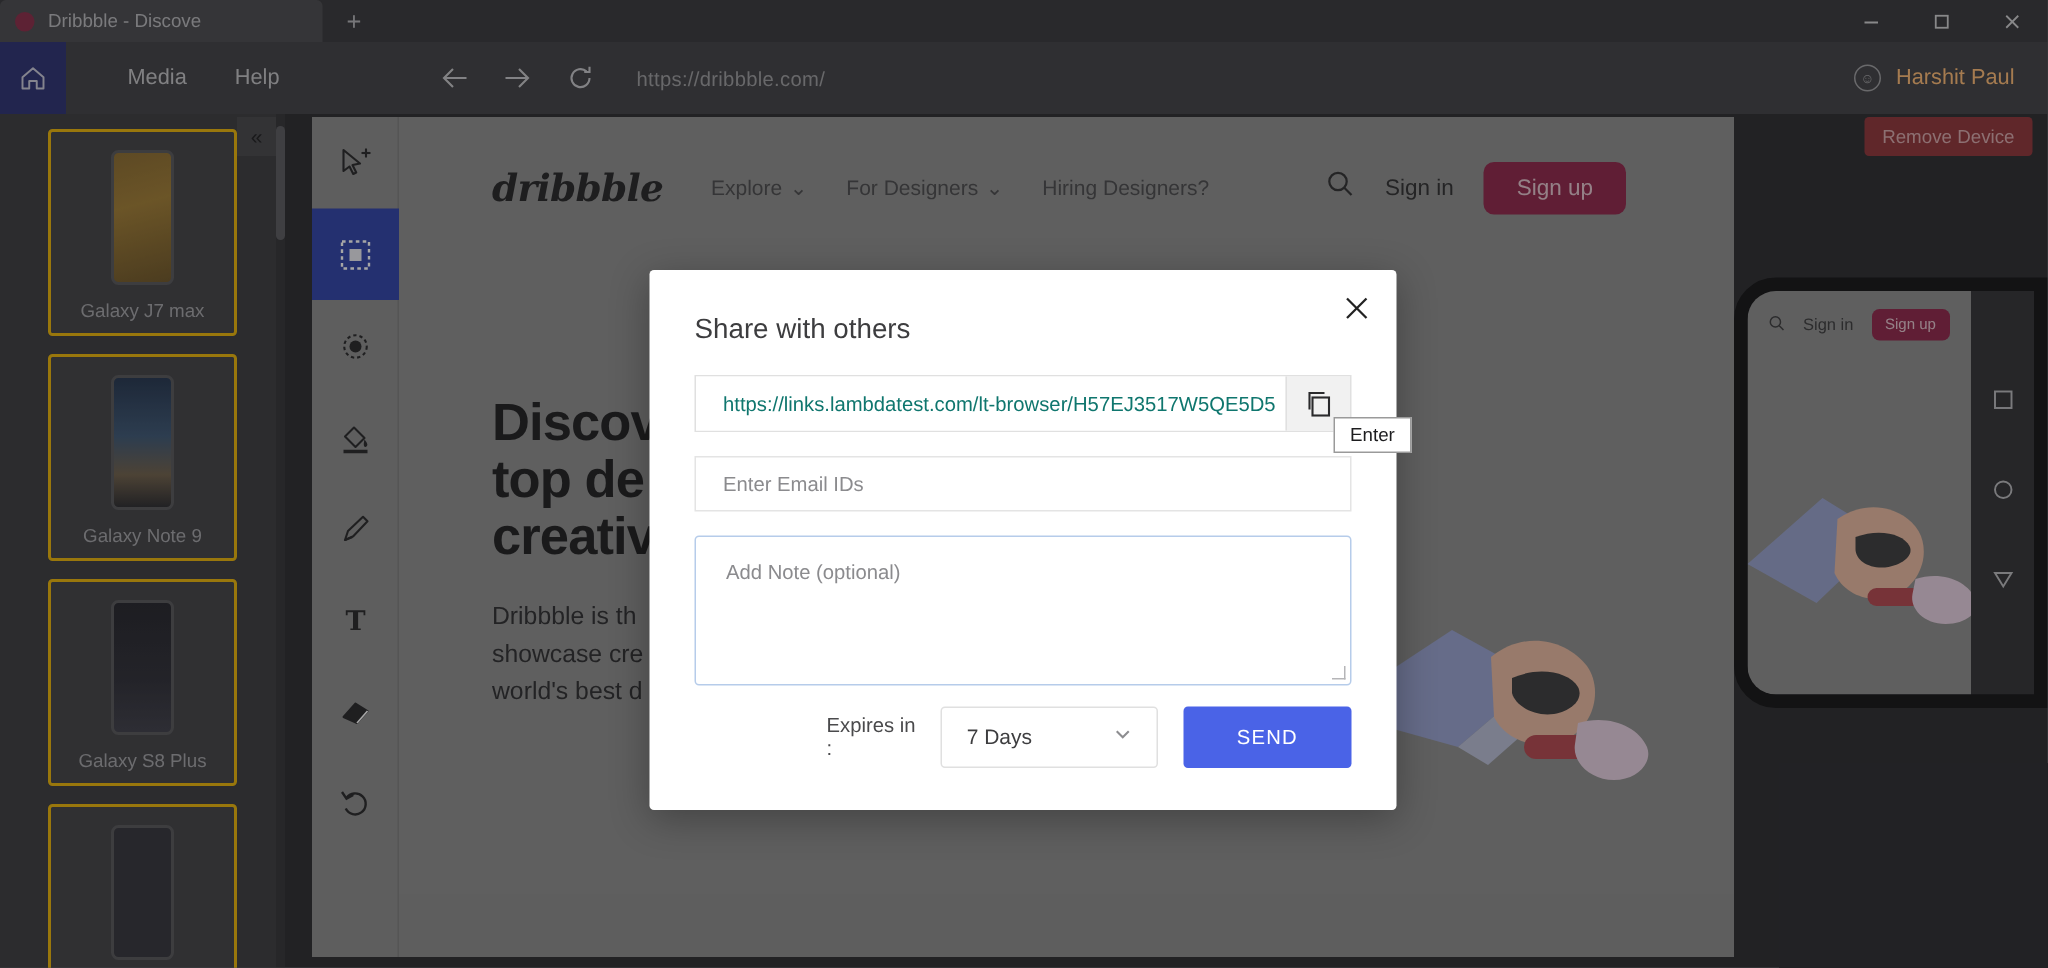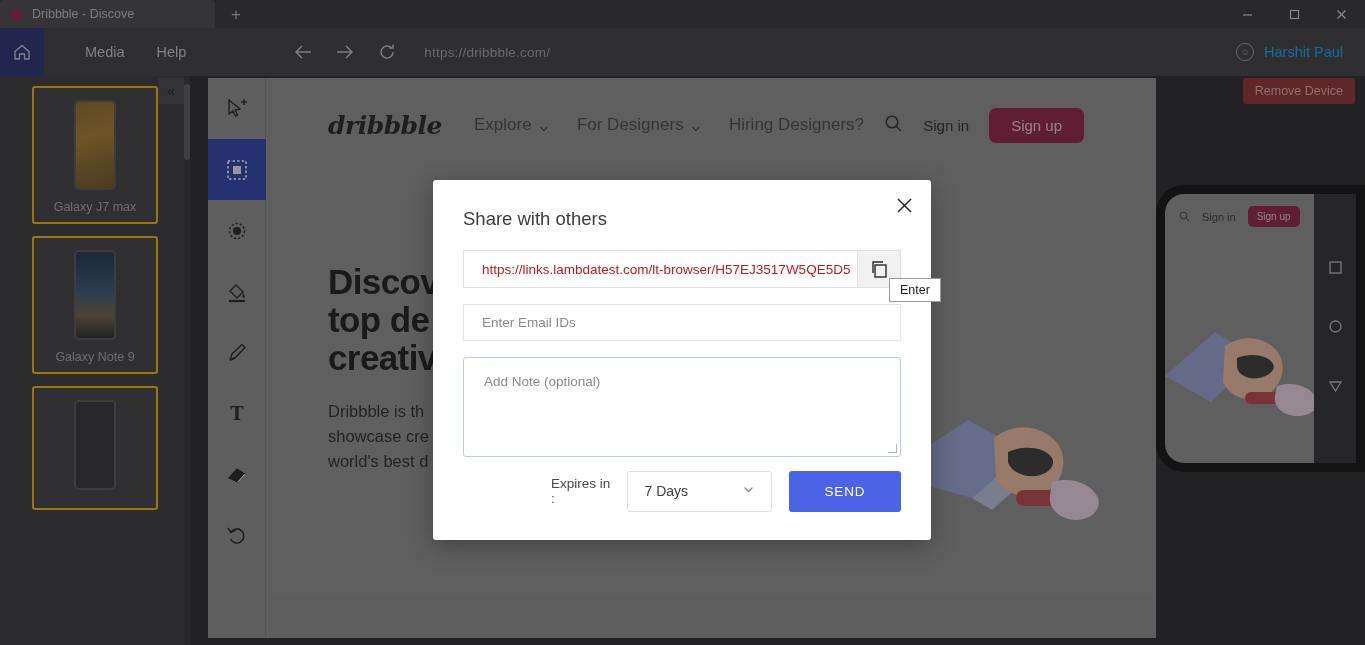--- a/index.html
+++ b/index.html
@@ -54,21 +54,21 @@
   }
   .userarea {
     position: absolute; right: 22px; top: 0; height: 48px;
     display: flex; align-items: center; gap: 10px;
   }
   .avatar {
     width: 18px; height: 18px; border-radius: 50%;
     border: 1.4px solid #9d9da1; display: flex; align-items: center; justify-content: center;
     color: #9d9da1; font-size: 9px;
   }
-  .username { font-size: 14.5px; color: #0ea5e9; }
+  .username { font-size: 14.5px; color: #fdba74; }
   .remove-device {
     position: absolute; right: 10px; top: 78px;
     background: #8f3238; color: #d6a8ab; font-size: 12.5px;
     padding: 6px 12px; border-radius: 3px; white-space: nowrap;
   }
 
   
   .sidebar {
     position: absolute; left: 0; top: 76px; width: 190px; height: 569px;
     background: #3a3a3e; padding-top: 10px;
@@ -120,21 +120,21 @@
   }
   .dribbble-header {
     position: absolute; left: 0; top: 18px; width: 100%; height: 58px;
     display: flex; align-items: center; padding-left: 62px;
   }
   .dribbble-logo {
     font-family: "DejaVu Serif", serif; font-style: italic; font-weight: bold;
     font-size: 25px; color: #242426; letter-spacing: -.5px;
   }
   .dnav { display: flex; align-items: center; gap: 26px; margin-left: 32px; }
-  .dnav-item { font-size: 17px; color: #4a4a4c; display: flex; align-items: center; gap: 5px; }
+  .dnav-item { font-size: 14px; color: #4a4a4c; display: flex; align-items: center; gap: 5px; }
   .dnav-right { position: absolute; right: 72px; display: flex; align-items: center; gap: 20px; }
   .signin { font-size: 15px; color: #2e2e30; }
   .signup {
     background: #8e2449; color: #e3c3cd; font-size: 15px;
     padding: 9px 22px; border-radius: 7px;
   }
   .hero {
     position: absolute; left: 62px; top: 185px; width: 340px;
   }
   .hero h1 {
@@ -185,21 +185,21 @@
   .modal-title {
     position: absolute; left: 30px; top: 28px;
     font-size: 18.5px; color: #3d3d3f;
   }
   .field-row {
     position: absolute; left: 30px; top: 70px; width: 438px; height: 38px;
     display: flex; border: 1px solid #e0e0e0;
   }
   .link-input {
     flex: 1; border: none; outline: none; padding: 0 18px;
-    font-size: 13.5px; color: #b91c1c; font-family: "Liberation Sans", sans-serif;
+    font-size: 13.5px; color: #0f766e; font-family: "Liberation Sans", sans-serif;
     background: #fff; overflow: hidden; white-space: nowrap;
     display: flex; align-items: center;
   }
   .copy-btn {
     width: 43px; background: #f1f1f1; border-left: 1px solid #e0e0e0;
     display: flex; align-items: center; justify-content: center; color: #2a2a2c;
   }
   .tooltip {
     position: absolute; left: 889px; top: 278px;
     background: #fff; border: 1px solid #9a9a9a;
@@ -308,20 +308,24 @@
   <div class="sidebar">
     <div class="sidebar-collapse">«</div>
 
     <div class="device-card">
       <div class="device-thumb thumb-j7"></div>
       <div class="device-name">Galaxy J7 max</div>
     </div>
     <div class="device-card">
       <div class="device-thumb thumb-note9"></div>
       <div class="device-name">Galaxy Note 9</div>
+    </div>
+    <div class="device-card">
+      <div class="device-thumb thumb-s8"></div>
+      <div class="device-name">Galaxy S8 Plus</div>
     </div>
     <div class="device-card">
       <div class="device-thumb thumb-plain"></div>
       <div class="device-name"></div>
     </div>
 
     <div class="sidebar-scroll">
       <div class="sidebar-thumb"></div>
     </div>
   </div>

